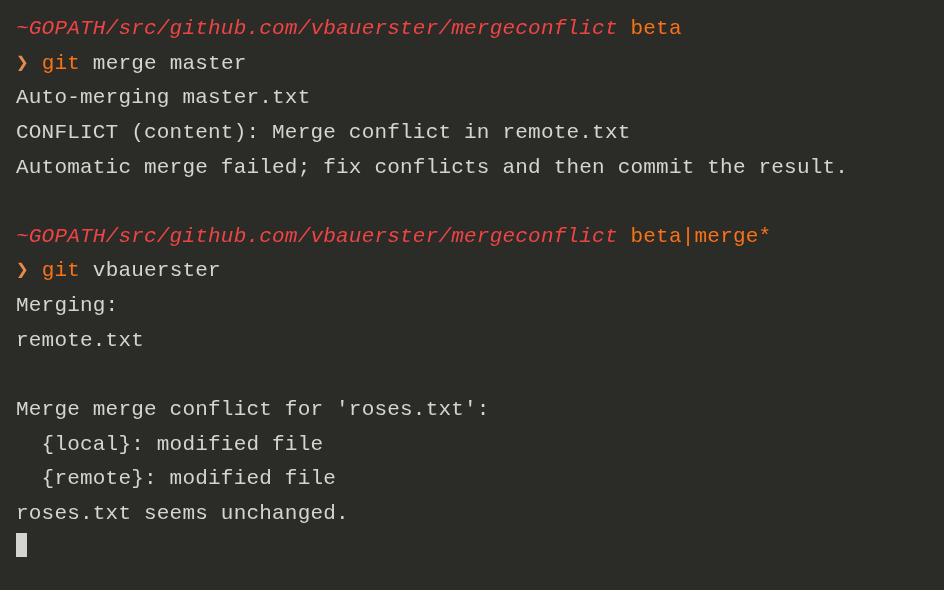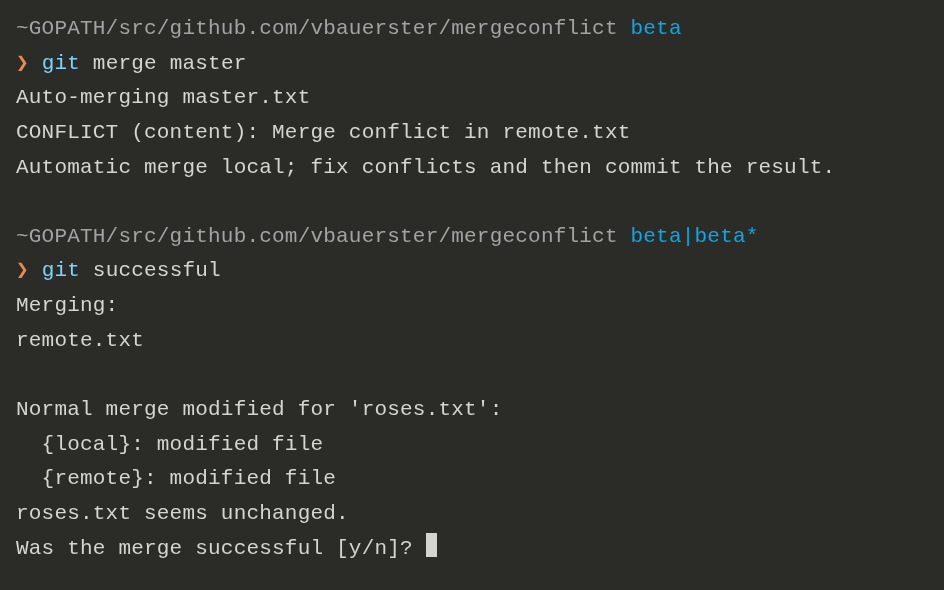--- a/index.html
+++ b/index.html
@@ -9,53 +9,53 @@
     font-size: 21px;
     line-height: 1.65;
     color: #d4d4d0;
     padding: 12px 16px;
     width: 944px;
     height: 590px;
     overflow: hidden;
     letter-spacing: 0.2px;
   }
   .line { white-space: pre; }
-  .cyan { color: #a3a3a3; }
-  .gray { color: #0ea5e9; text-align: center; }
+  .cyan { color: #ef4444; font-style: italic; }
+  .gray { color: #f97316; text-align: center; }
   .orange { color: #e88c4e; }
-  .red { color: #7dd3fc; font-family: Liberation Mono, monospace; }
+  .red { color: #f97316; font-family: Liberation Mono, monospace; }
   .fg { color: #d4d4d0; }
   .cursor {
     display: inline-block;
     width: 11px;
     height: 24px;
     background: #d4d4d0;
     vertical-align: -3px;
   }
   .blank { height: 1.65em; }
 </style>
 </head>
 <body>
 
 <div class="line"><span class="cyan">~GOPATH/src/github.com/vbauerster/mergeconflict</span> <span class="gray">beta</span></div>
 
 <div class="line"><span class="orange">❯ </span><span class="red">git</span><span class="fg"> merge master</span></div>
 
 <div class="line fg">Auto-merging master.txt</div>
 <div class="line fg">CONFLICT (content): Merge conflict in remote.txt</div>
-<div class="line fg">Automatic merge local; fix conflicts and then commit the result.</div>
+<div class="line fg">Automatic merge failed; fix conflicts and then commit the result.</div>
 
 <div class="blank"></div>
 
-<div class="line"><span class="cyan">~GOPATH/src/github.com/vbauerster/mergeconflict</span> <span class="gray"><span>beta</span><span>|beta*</span></span></div>
+<div class="line"><span class="cyan">~GOPATH/src/github.com/vbauerster/mergeconflict</span> <span class="gray"><span>beta</span><span>|merge*</span></span></div>
 
-<div class="line"><span class="orange">❯ </span><span class="red">git</span><span class="fg"> successful</span></div>
+<div class="line"><span class="orange">❯ </span><span class="red">git</span><span class="fg"> vbauerster</span></div>
 
 <div class="line fg">Merging:</div>
 <div class="line fg">remote.txt</div>
 
 <div class="blank"></div>
 
-<div class="line fg">Normal merge modified for 'roses.txt':</div>
+<div class="line fg">Merge merge conflict for 'roses.txt':</div>
 <div class="line fg">  {local}: modified file</div>
 <div class="line fg">  {remote}: modified file</div>
 <div class="line fg">roses.txt seems unchanged.</div>
-<div class="line"><span class="fg">Was the merge successful [y/n]? </span><span class="cursor"></span></div>
+<div class="line"><span class="cursor"></span></div>
 
 </body></html>

